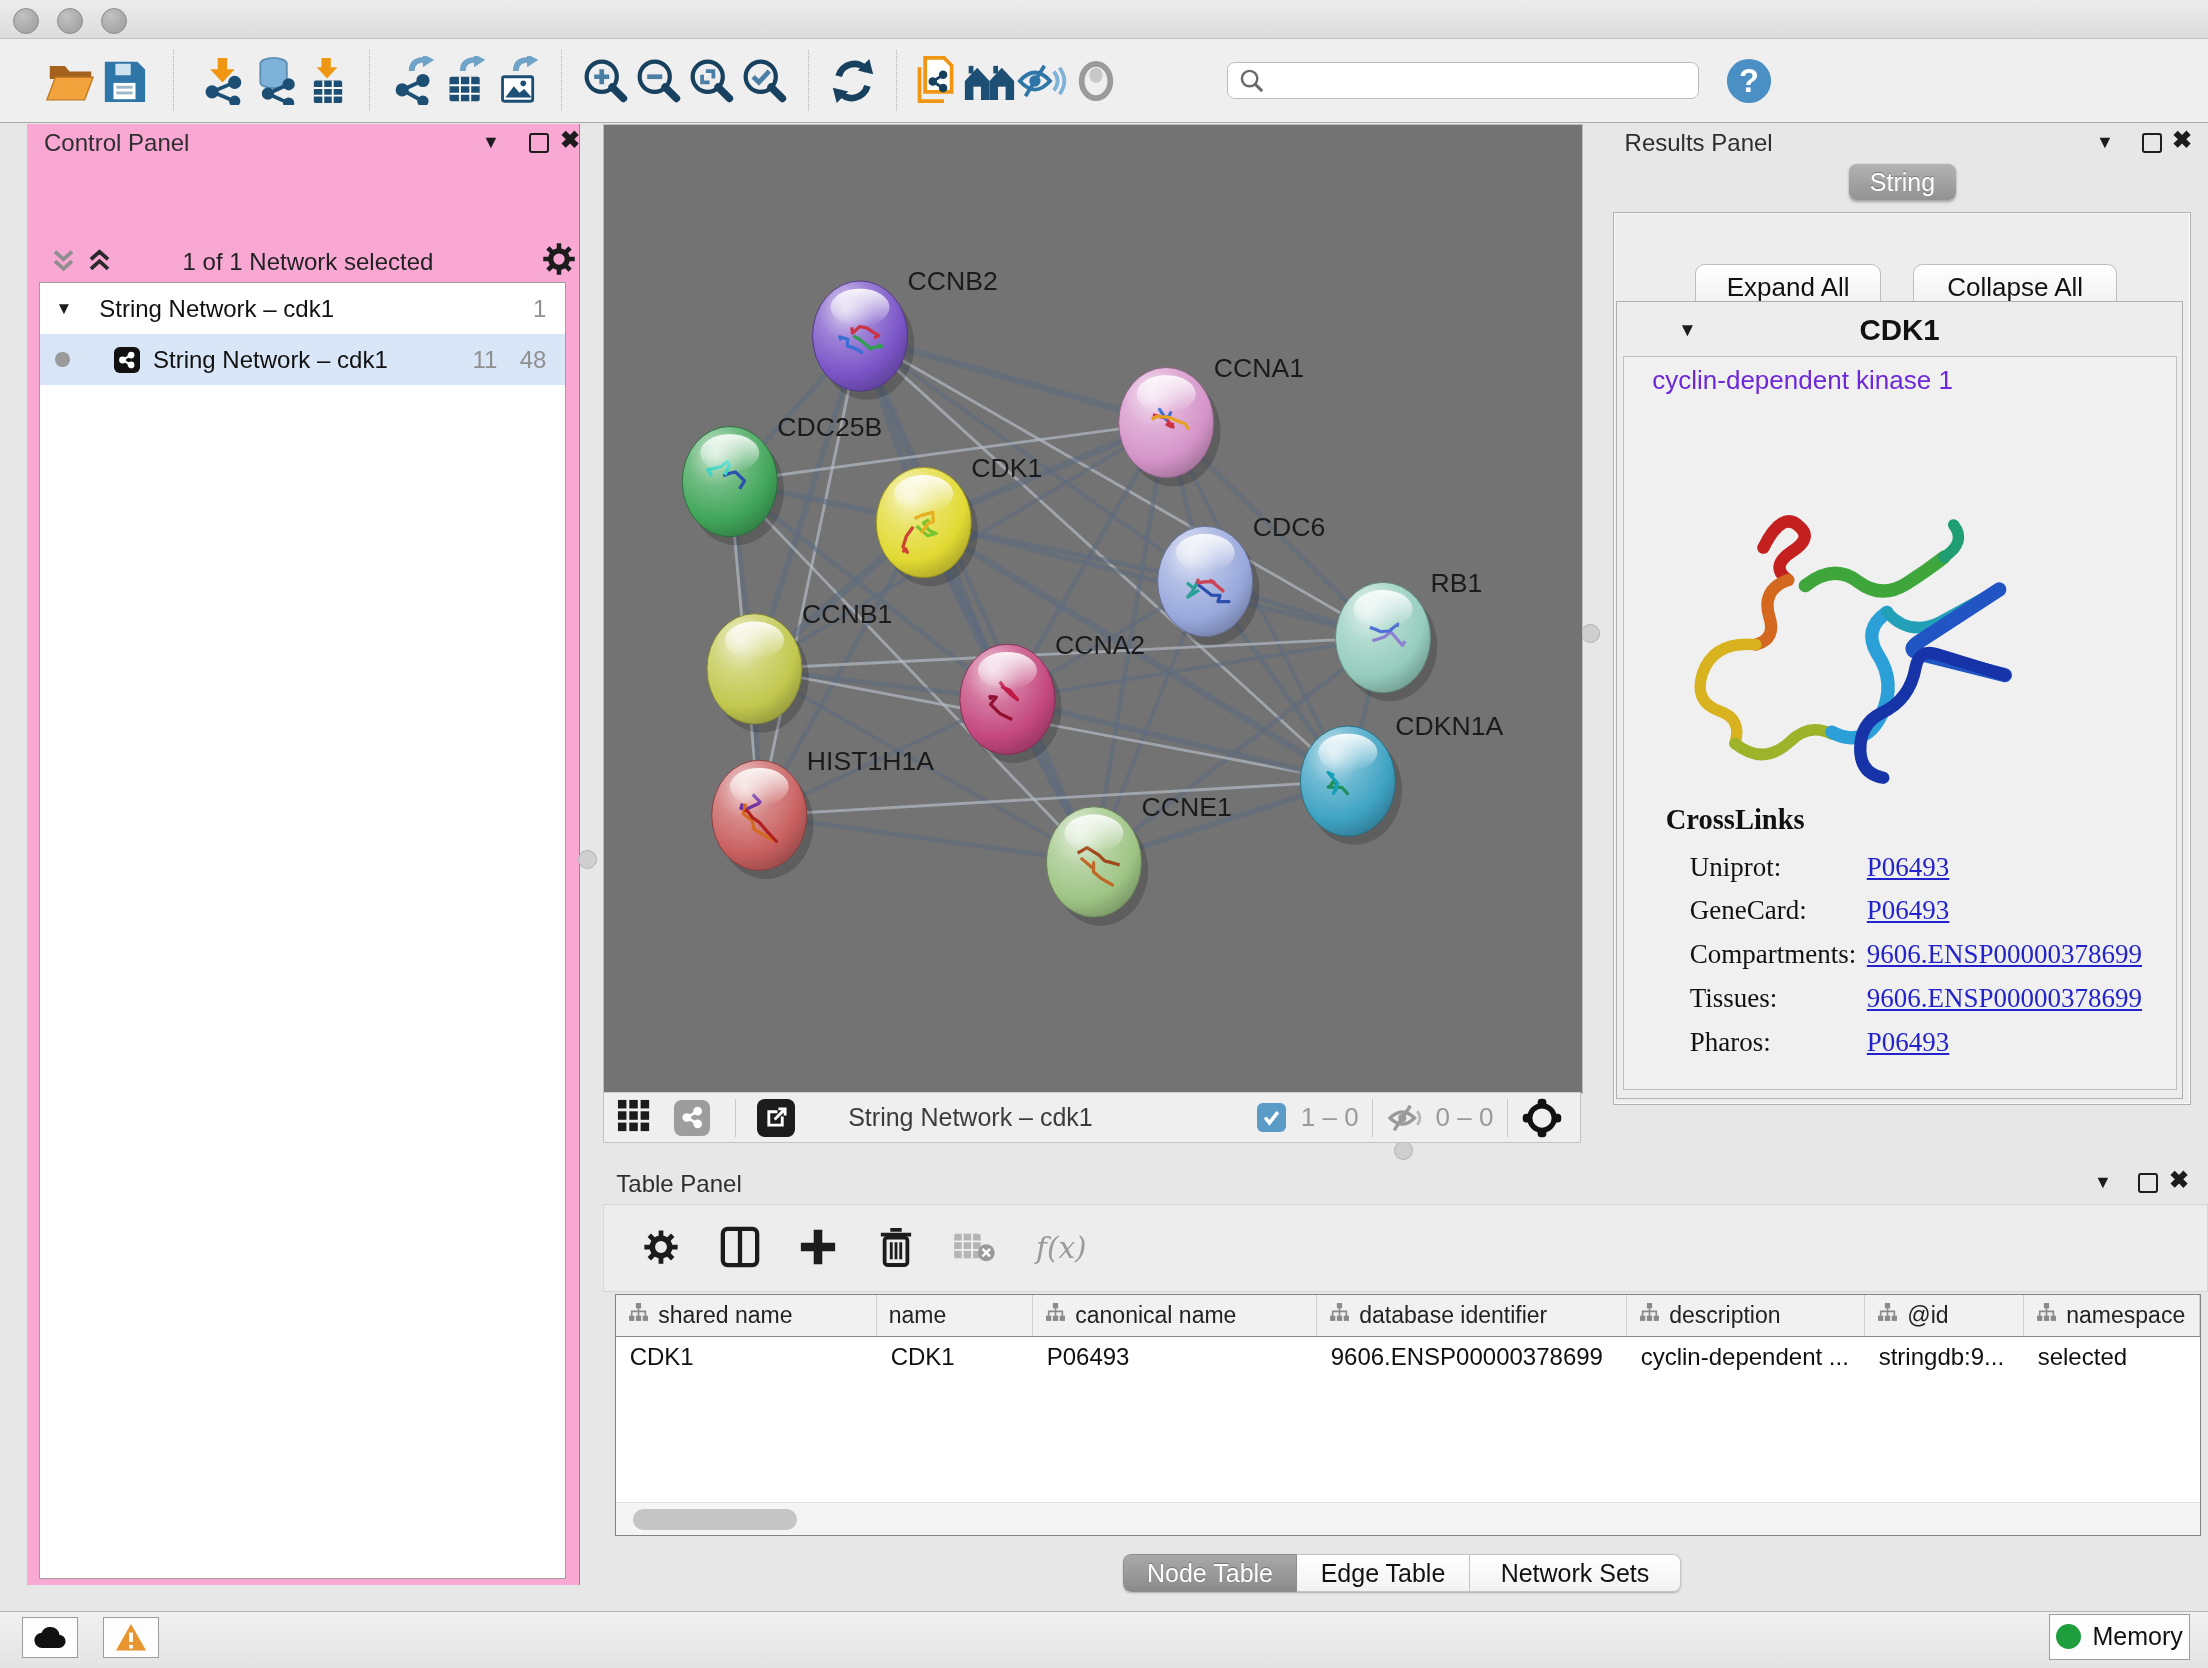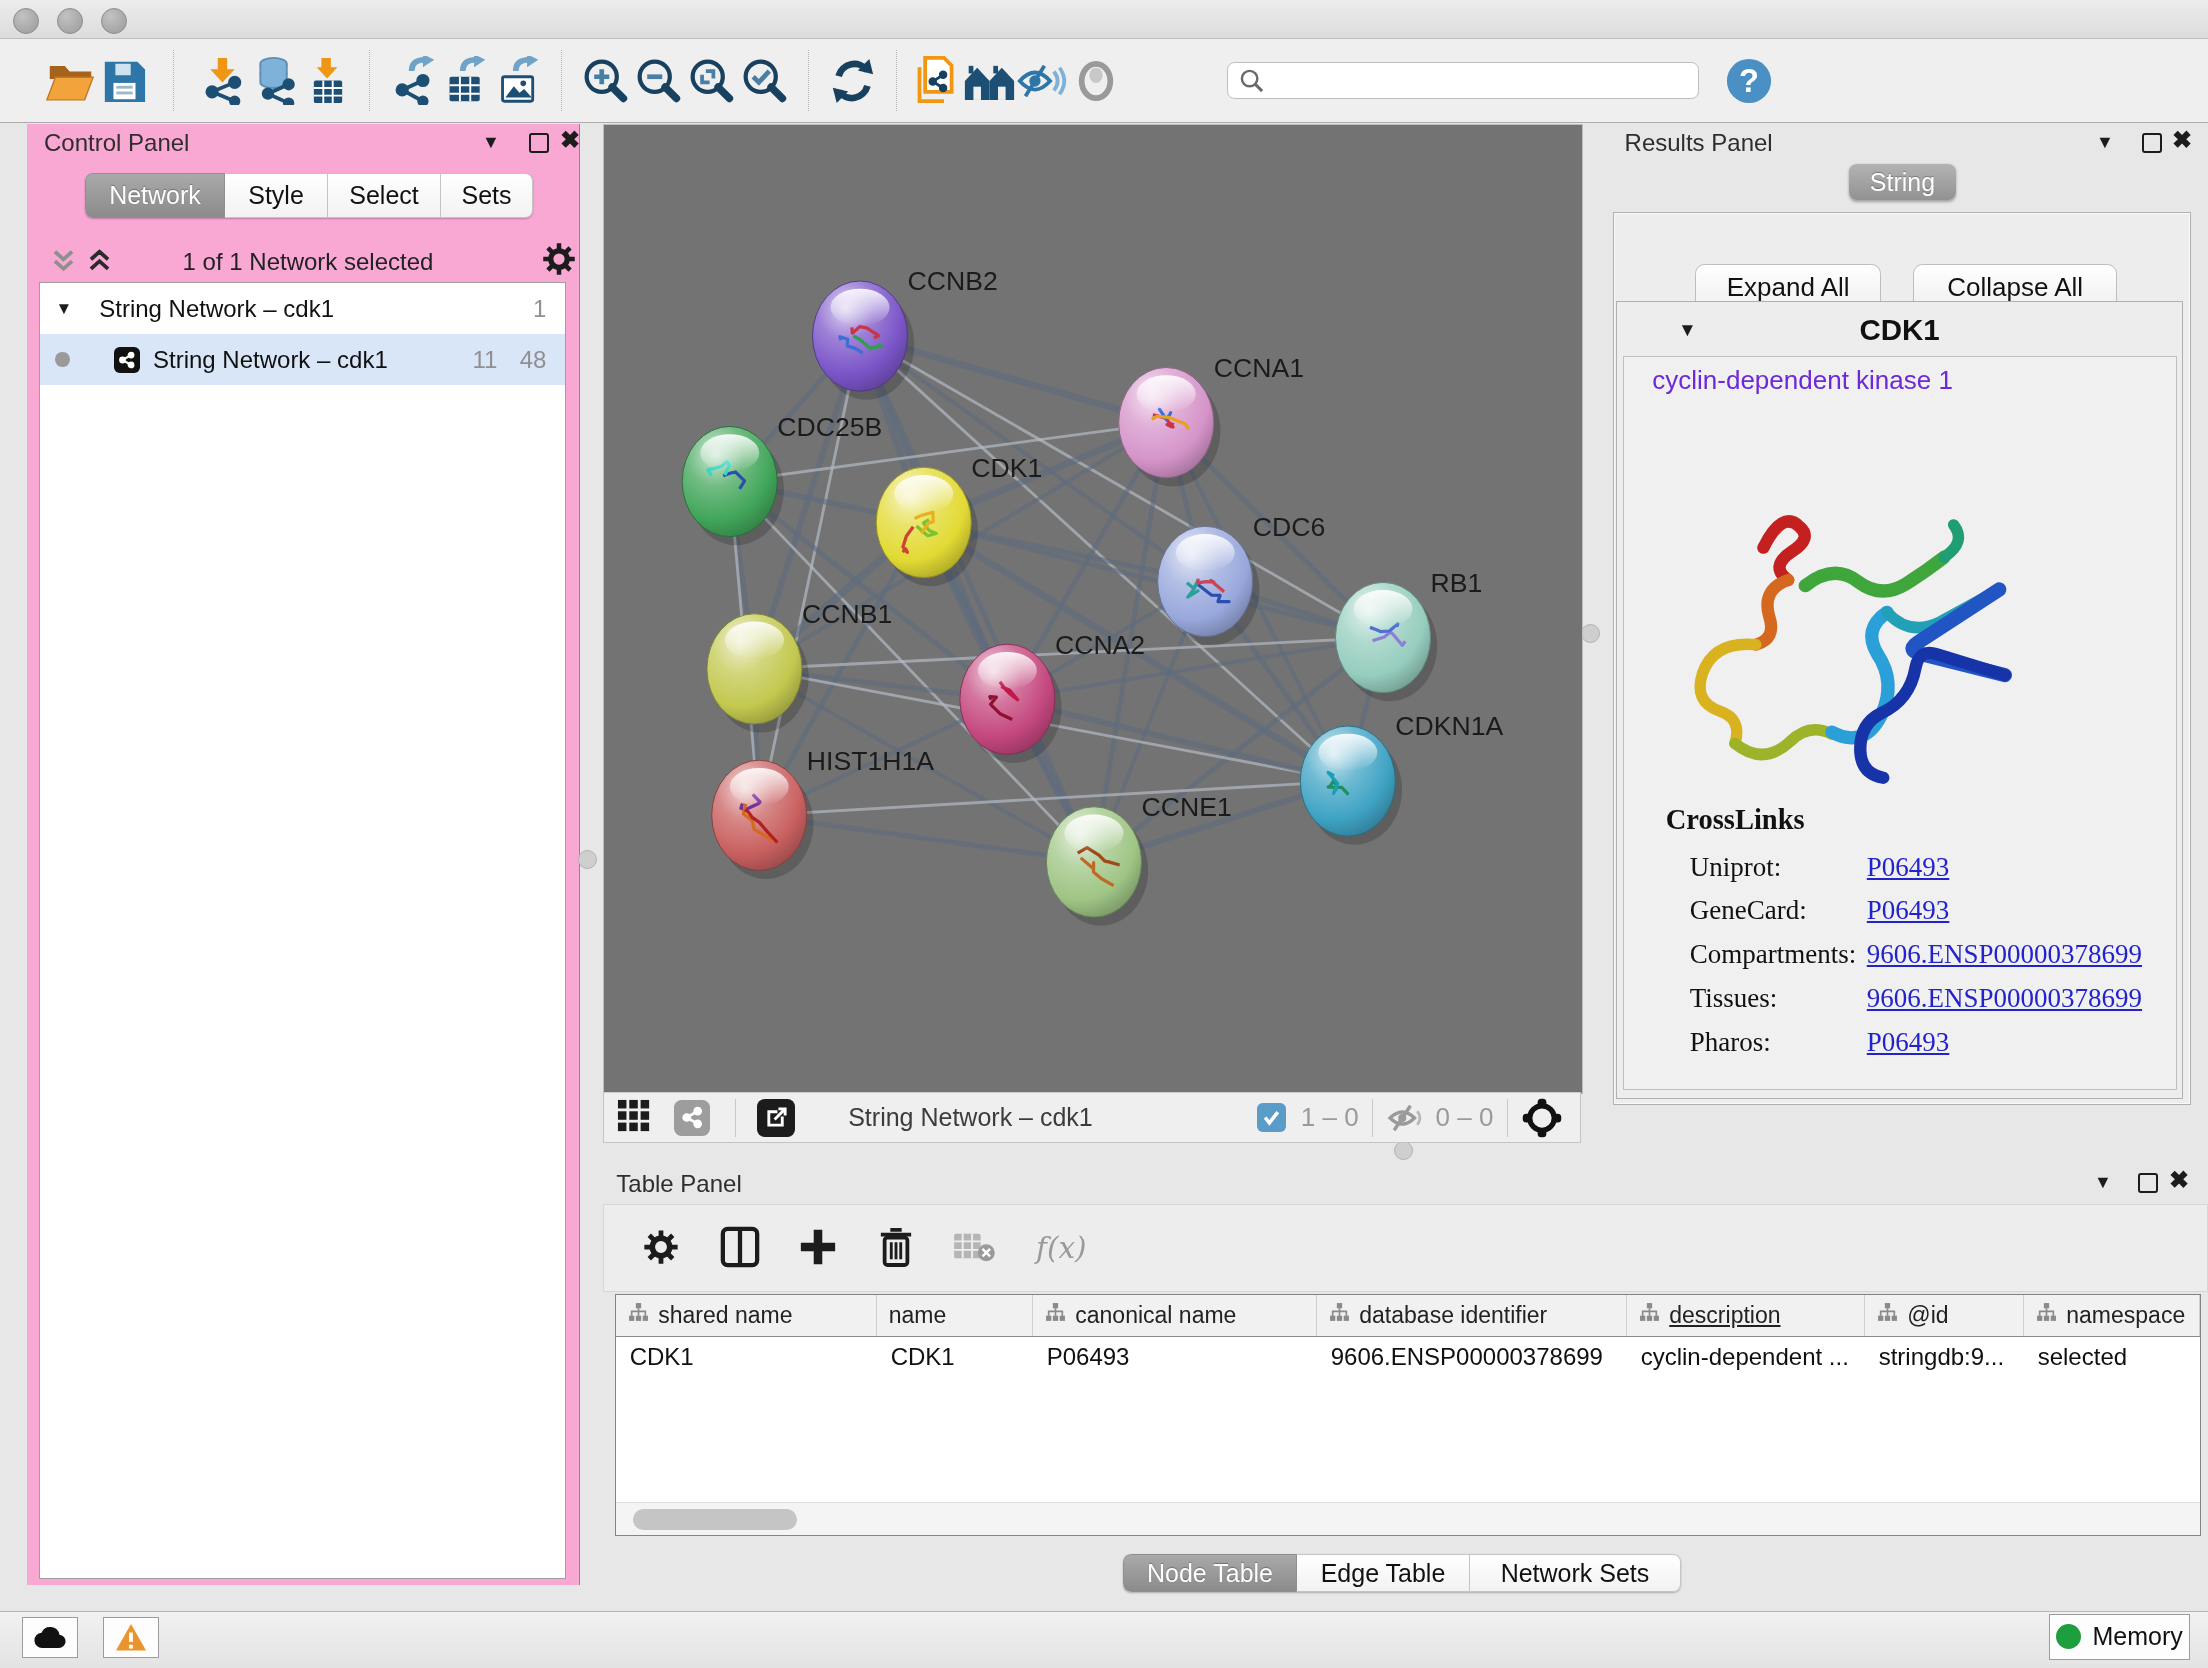--- a/index.html
+++ b/index.html
@@ -304,26 +304,20 @@
     </svg>
   </div>
 </div>
 
 <div class="abs ctl">
   <div class="abs panel-title" style="left:17px;top:4.8px">Control Panel</div>
   <div class="abs wc-caret" style="left:455px;top:7.6px">▼</div>
   <div class="abs wc-box" style="left:502px;top:8.6px"></div>
   <div class="abs wc-x" style="left:533px;top:7.6px">✖</div>
 
-  <div class="abs seg" style="left:58px;top:49px;height:45px">
-    <div class="tab sel" style="width:138px">Network</div>
-    <div class="tab" style="width:102px">Style</div>
-    <div class="tab" style="width:112px">Select</div>
-    <div class="tab" style="width:91px">Sets</div>
-  </div>
 
   <div class="abs" style="left:23px;top:122px">
     <svg width="27" height="28.5" viewBox="0 0 28 30">
         <g stroke="#8f8f8f" stroke-width="4" fill="none">
       <path d="M5 6l9 8 9-8M5 16l9 8 9-8"></path>
         </g>
       </svg>
   </div>
   <div class="abs" style="left:59px;top:122px">
     <svg width="27" height="28.5" viewBox="0 0 28 30">
@@ -829,21 +823,21 @@
                 <rect x="1" y="13" width="5" height="5"></rect>
                 <rect x="7.5" y="13" width="5" height="5"></rect>
                 <rect x="14" y="13" width="5" height="5"></rect>
               </g>
               <g stroke="#8a8a8a" stroke-width="1.6" fill="none">
                 <path d="M10 6v3M3.5 13v-4h13v4M10 9v4"></path>
               </g>
             </svg></span>
           <span>database identifier</span>
         </div>
-        <div class="th" style="width: 238px; text-decoration: underline;">
+        <div class="th" style="width: 238px;">
           <span><svg width="21" height="21" viewBox="0 0 20 20">
               <g fill="#8a8a8a">
                 <rect x="7.5" y="1" width="5" height="5"></rect>
                 <rect x="1" y="13" width="5" height="5"></rect>
                 <rect x="7.5" y="13" width="5" height="5"></rect>
                 <rect x="14" y="13" width="5" height="5"></rect>
               </g>
               <g stroke="#8a8a8a" stroke-width="1.6" fill="none">
                 <path d="M10 6v3M3.5 13v-4h13v4M10 9v4"></path>
               </g>

